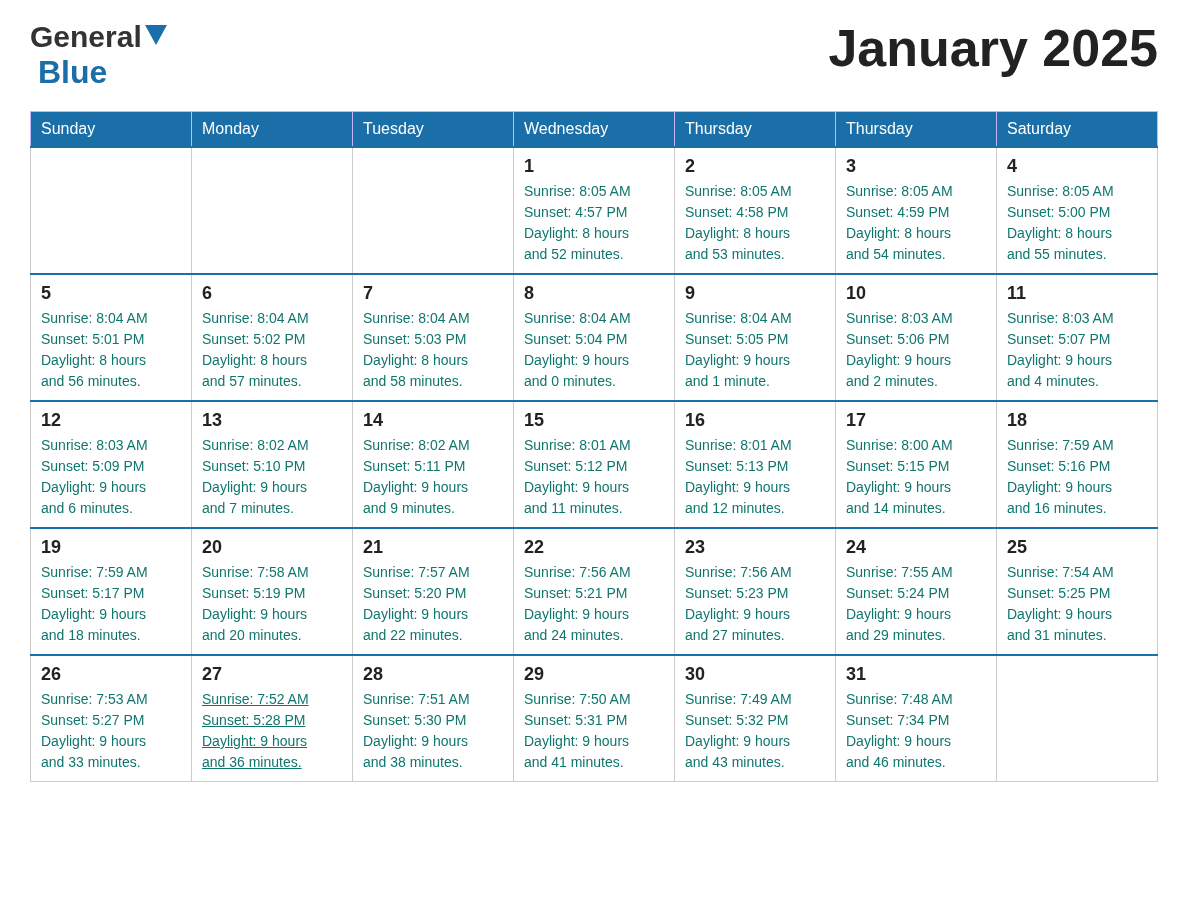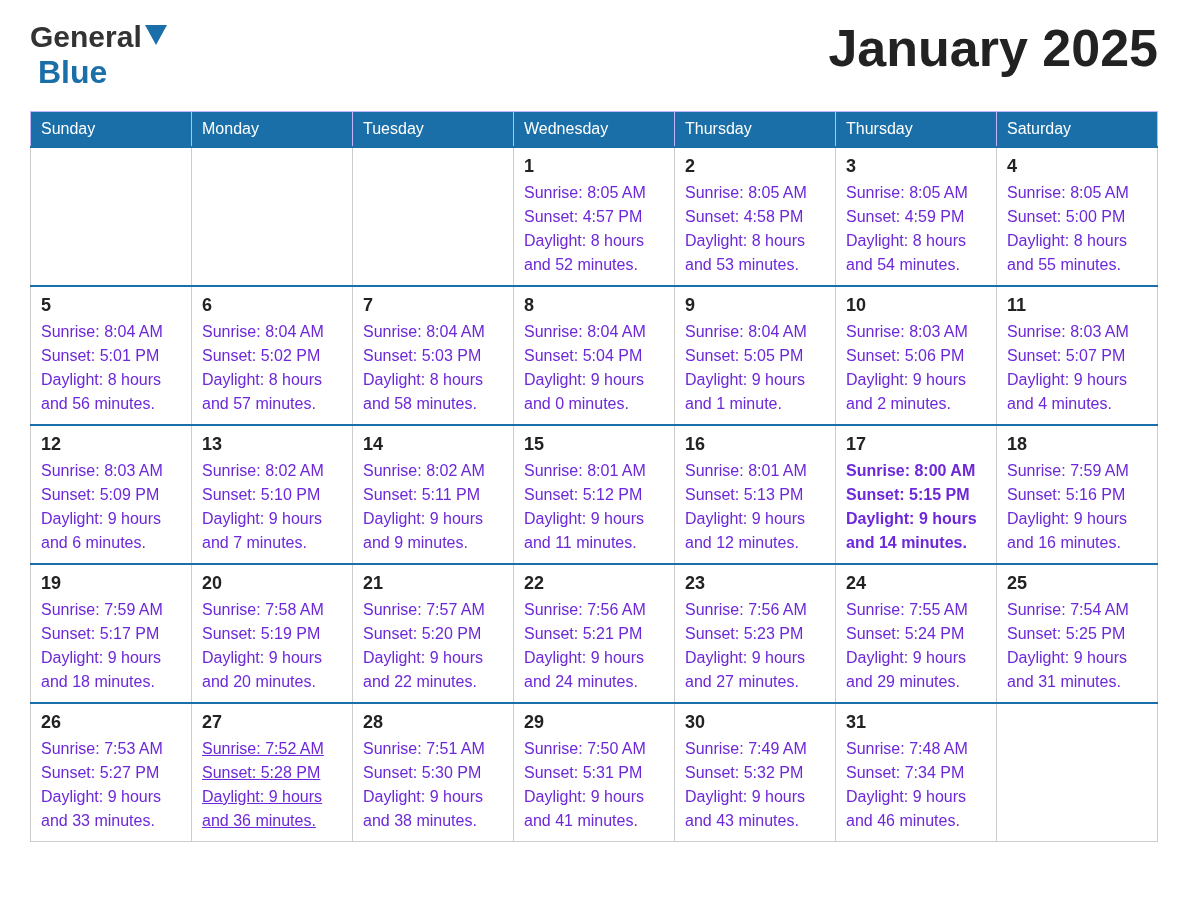--- a/index.html
+++ b/index.html
@@ -59,22 +59,22 @@
       height: 120px;
     }
     .day-number {
       font-size: 18px;
       font-weight: bold;
       color: #222;
       display: block;
       margin-bottom: 4px;
     }
     .day-info {
-      color: #6d28d9;
-      font-size: 16px;
+      color: #0f766e;
+      font-size: 14px;
       line-height: 1.5;
     }
   </style>
 </head>
 <body>
 
 <div class="header">
   <div class="logo">
     <div style="display:flex; align-items:center;">
       <span style="font-size:30px; font-weight:bold; color:#333;">General</span>
@@ -220,21 +220,21 @@
         </td>
         <td>
           <span class="day-number">16</span>
           <div class="day-info" style="white-space: pre-line;">Sunrise: 8:01 AM
 Sunset: 5:13 PM
 Daylight: 9 hours
 and 12 minutes.</div>
         </td>
         <td>
           <span class="day-number">17</span>
-          <div class="day-info" style="white-space: pre-line; font-weight: bold;">Sunrise: 8:00 AM
+          <div class="day-info" style="white-space: pre-line;">Sunrise: 8:00 AM
 Sunset: 5:15 PM
 Daylight: 9 hours
 and 14 minutes.</div>
         </td>
         <td>
           <span class="day-number">18</span>
           <div class="day-info" style="white-space: pre-line;">Sunrise: 7:59 AM
 Sunset: 5:16 PM
 Daylight: 9 hours
 and 16 minutes.</div>

